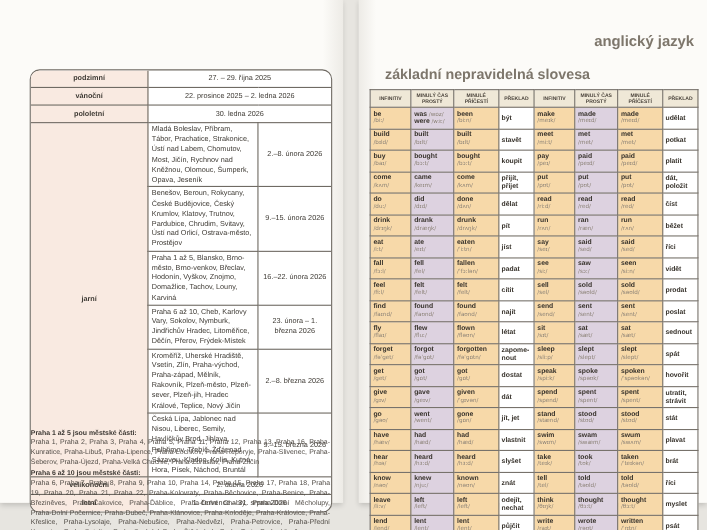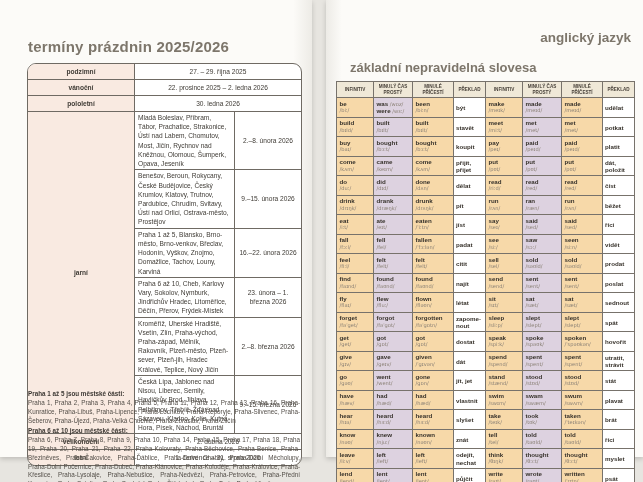--- a/index.html
+++ b/index.html
@@ -87,21 +87,20 @@
   .vp{font-size:5.1px;color:#8a8075;line-height:1.25;font-family:"DejaVu Sans",sans-serif;}
   .vl{font-size:6.2px;line-height:1.2;}
   .vl .iw{font-weight:bold;color:#37322b;}
   .vl .ip{font-size:5.1px;color:#8a8075;font-family:"DejaVu Sans",sans-serif;}
   col.w-inf{width:37px;} col.w-past{width:39px;} col.w-part{width:41px;} col.w-cz{width:32px;}
 </style>
 </head>
 <body>
 
 <div class="page page-left">
-  <div class="lp-title">termíny prázdnin 2025/2026</div>
   <div class="holiday-wrap">
     <table class="holiday">
       <tbody id="holiday-body">
           <tr>
             <td class="h-label">podzimní</td>
             <td class="h-value" colspan="2">27. – 29. října 2025</td>
           </tr>
           <tr>
             <td class="h-label">vánoční</td>
             <td class="h-value" colspan="2">22. prosince 2025 – 2. ledna 2026</td>

